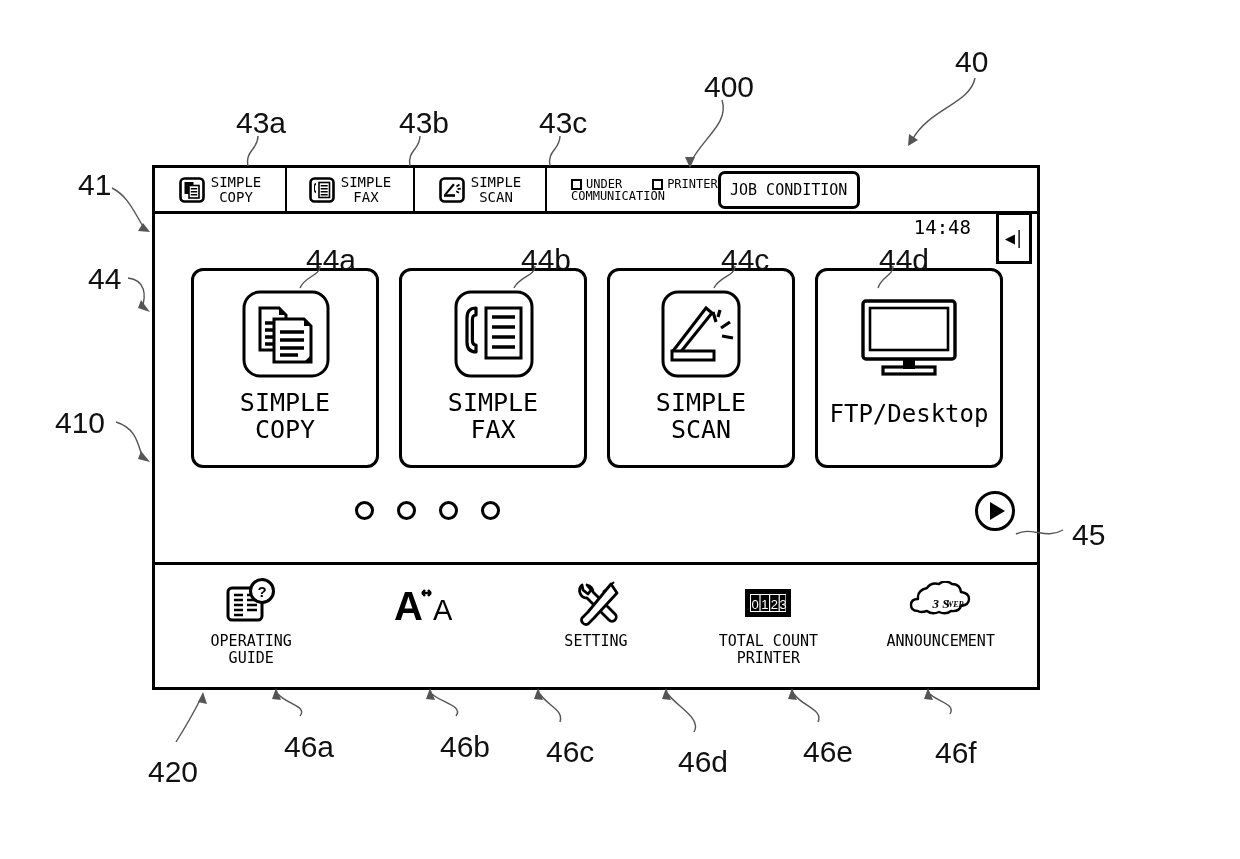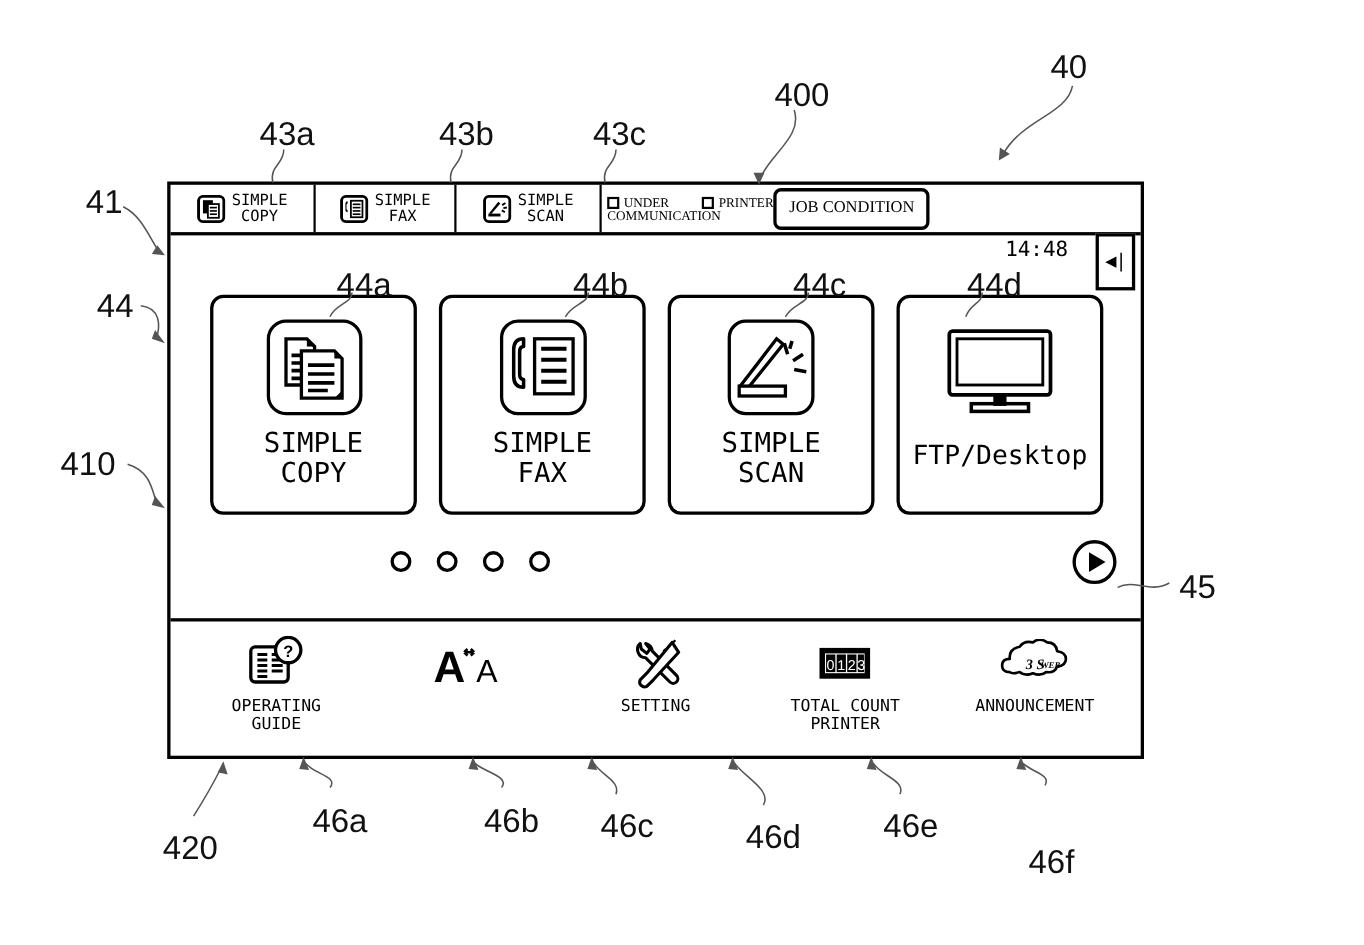--- a/index.html
+++ b/index.html
@@ -19,22 +19,22 @@
   .topbar{position:absolute;left:0;top:0;right:0;height:46px;
           border-bottom:3px solid #000;box-sizing:border-box;display:flex;align-items:stretch;}
   .tab{display:flex;align-items:center;justify-content:center;gap:6px;
        border-right:2px solid #000;box-sizing:border-box;padding:0 8px;}
   .tab .lbl{font-size:14px;line-height:15px;text-align:center;letter-spacing:0px;}
   .tab-copy{width:132px;}
   .tab-fax{width:128px;}
   .tab-scan{width:132px;}
   .tab-osa{width:138px;}
   .tab-osa .lbl{font-size:17px;line-height:18px;}
-  .statusbox{flex:1;display:flex;align-items:center;padding-left:5px;
-             border-right:0;box-sizing:border-box;font-family:Liberation Serif, serif;}
+  .statusbox{flex:1;display:flex;align-items:center;padding-left:24px;
+             border-right:0;box-sizing:border-box;}
   .stat-wrap{display:flex;flex-direction:column;line-height:12px;}
   .stat-row{display:flex;align-items:flex-start;gap:4px;font-size:12px;}
   .chk{display:inline-block;width:11px;height:11px;border:2px solid #000;
        box-sizing:border-box;flex:none;margin-top:1px;}
   .stat-t1{font-size:12px;letter-spacing:0px;}
   .jobcond{width:136px;height:32px;margin:auto 20px auto 0;border:3px solid #000;
            border-radius:7px;display:flex;align-items:center;justify-content:center;
            font-size:15px;letter-spacing:0px;flex:none;}
 
   
@@ -357,14 +357,14 @@
     <div class="ref" style="left: 521px; top: 243px;">44b</div>
     <div class="ref" style="left: 721px; top: 243px;">44c</div>
     <div class="ref" style="left: 879px; top: 243px;">44d</div>
     <div class="ref" style="left: 1072px; top: 518px;">45</div>
     <div class="ref" style="left: 148px; top: 755px;">420</div>
     <div class="ref" style="left: 284px; top: 730px;">46a</div>
     <div class="ref" style="left: 440px; top: 730px;">46b</div>
     <div class="ref" style="left: 546px; top: 735px;">46c</div>
     <div class="ref" style="left: 678px; top: 745px;">46d</div>
     <div class="ref" style="left: 803px; top: 735px;">46e</div>
-    <div class="ref" style="left: 935px; top: 768px;">46f</div>
+    <div class="ref" style="left: 935px; top: 736px;">46f</div>
   </div>
 
 </body></html>

